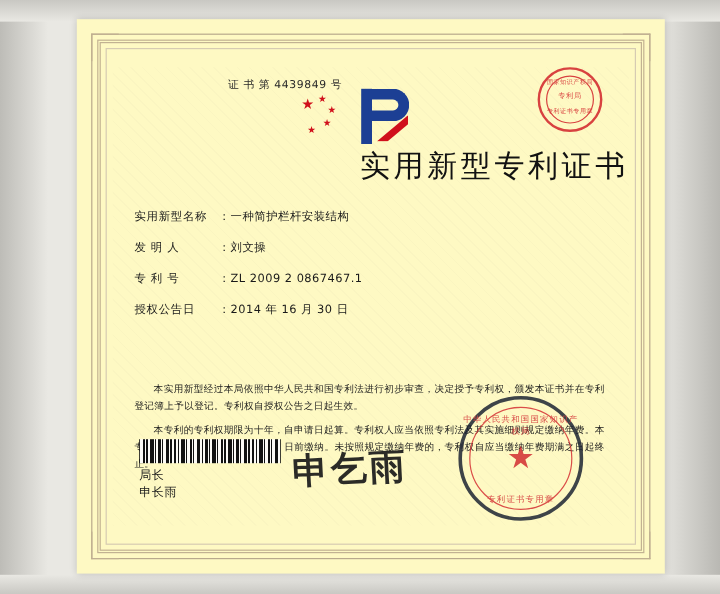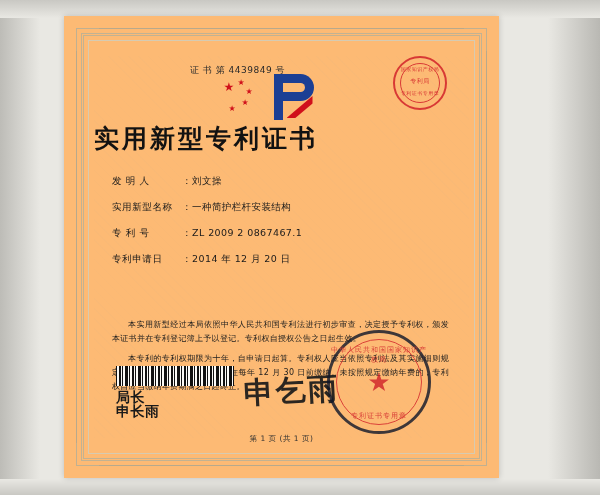--- a/index.html
+++ b/index.html
@@ -51,23 +51,23 @@
     left: 0; bottom: 0;
     width: 600px; height: 16px;
     background: linear-gradient(to top, #c9c8c3, #e9e8e3);
   }
 
   
   .sheet {
     position: absolute;
     left: 64px;
     top: 16px;
-    width: 435px;
+    width: 490px;
     height: 462px;
-    background: #fdba74;
+    background: #fef9c3;
     box-shadow: 0 0 6px rgba(0,0,0,0.18);
   }
 
   
   .border-outer {
     position: absolute;
     left: 12px; top: 12px;
     right: 12px; bottom: 12px;
     border: 1px solid #b8a98c;
   }
@@ -197,23 +197,23 @@
     letter-spacing: 0.5px;
   }
   .seal-top .t1 { top: 8px; }
   .seal-top .t2 { top: 20px; font-size: 6px; }
   .seal-top .t3 { top: 32px; }
 
   .title {
     position: absolute;
     left: 0; right: 0;
     top: 76px;
-    text-align: left;
+    text-align: right;
     font-size: 25px;
-    font-weight: bold;
+    font-weight: normal;
     letter-spacing: 3px;
     color: #121212;
     font-family: "DejaVu Sans", "Liberation Sans", sans-serif;
   }
 
   .fields {
     position: absolute;
     left: 18px;
     right: 18px;
     top: 122px;
@@ -262,25 +262,24 @@
       #111 3px, #111 5px, #fbfaf6 5px, #fbfaf6 6px,
       #111 6px, #111 7px, #fbfaf6 7px, #fbfaf6 9px,
       #111 9px, #111 12px, #fbfaf6 12px, #fbfaf6 13px
     );
   }
 
   .sign-block {
     position: absolute;
     left: 22px;
     bottom: 30px;
-    font-size: 14px;
+    font-size: 10px;
     line-height: 14px;
     color: #1a1a1a;
     letter-spacing: 0.5px;
-    font-weight: bold;
   }
 
   .handwrite {
     position: absolute;
     left: 150px;
     bottom: 22px;
     width: 130px;
     height: 56px;
     color: #1a1a1a;
     font-family: "DejaVu Serif", "Liberation Serif", serif;
@@ -405,30 +404,30 @@
         <div class="inner"></div>
         <div class="t t1">国家知识产权局</div>
         <div class="t t2">专利局</div>
         <div class="t t3">专利证书专用章</div>
       </div>
 
       <div class="title">实用新型专利证书</div>
 
       <div class="fields">
         <div class="field">
+          <span class="lbl">实用新型名称</span><span>：</span><span class="val">一种简护栏杆安装结构</span>
+        </div>
+        <div class="field">
           <span class="lbl">发 明 人</span><span>：</span><span class="val">刘文操</span>
-        </div>
-        <div class="field">
-          <span class="lbl">实用新型名称</span><span>：</span><span class="val">一种简护栏杆安装结构</span>
         </div>
         <div class="field">
           <span class="lbl">专 利 号</span><span>：</span><span class="val">ZL 2009 2 0867467.1</span>
         </div>
         <div class="field">
-          <span class="lbl">专利申请日</span><span>：</span><span class="val">2014 年 12 月 20 日</span>
+          <span class="lbl">授权公告日</span><span>：</span><span class="val">2014 年 16 月 30 日</span>
         </div>
       </div>
 
       <div class="body-text">
         <p>本实用新型经过本局依照中华人民共和国专利法进行初步审查，决定授予专利权，颁发本证书并在专利登记簿上予以登记。专利权自授权公告之日起生效。</p>
         <p>本专利的专利权期限为十年，自申请日起算。专利权人应当依照专利法及其实施细则规定缴纳年费。本专利的年费应当在每年 12 月 30 日前缴纳。未按照规定缴纳年费的，专利权自应当缴纳年费期满之日起终止。</p>
       </div>
 
       <div class="barcode"></div>
 
@@ -439,17 +438,16 @@
 
       <div class="handwrite">申乞雨</div>
 
       <div class="seal-main">
         <div class="ring2"></div>
         <div class="arc">中华人民共和国国家知识产权局</div>
         <div class="star-c">★</div>
         <div class="arc-bottom">专利证书专用章</div>
       </div>
 
-      <div class="page-foot">第 1 页 (共 1 页)</div>
 
     </div>
   </div>
 </div>
 
 </body></html>

